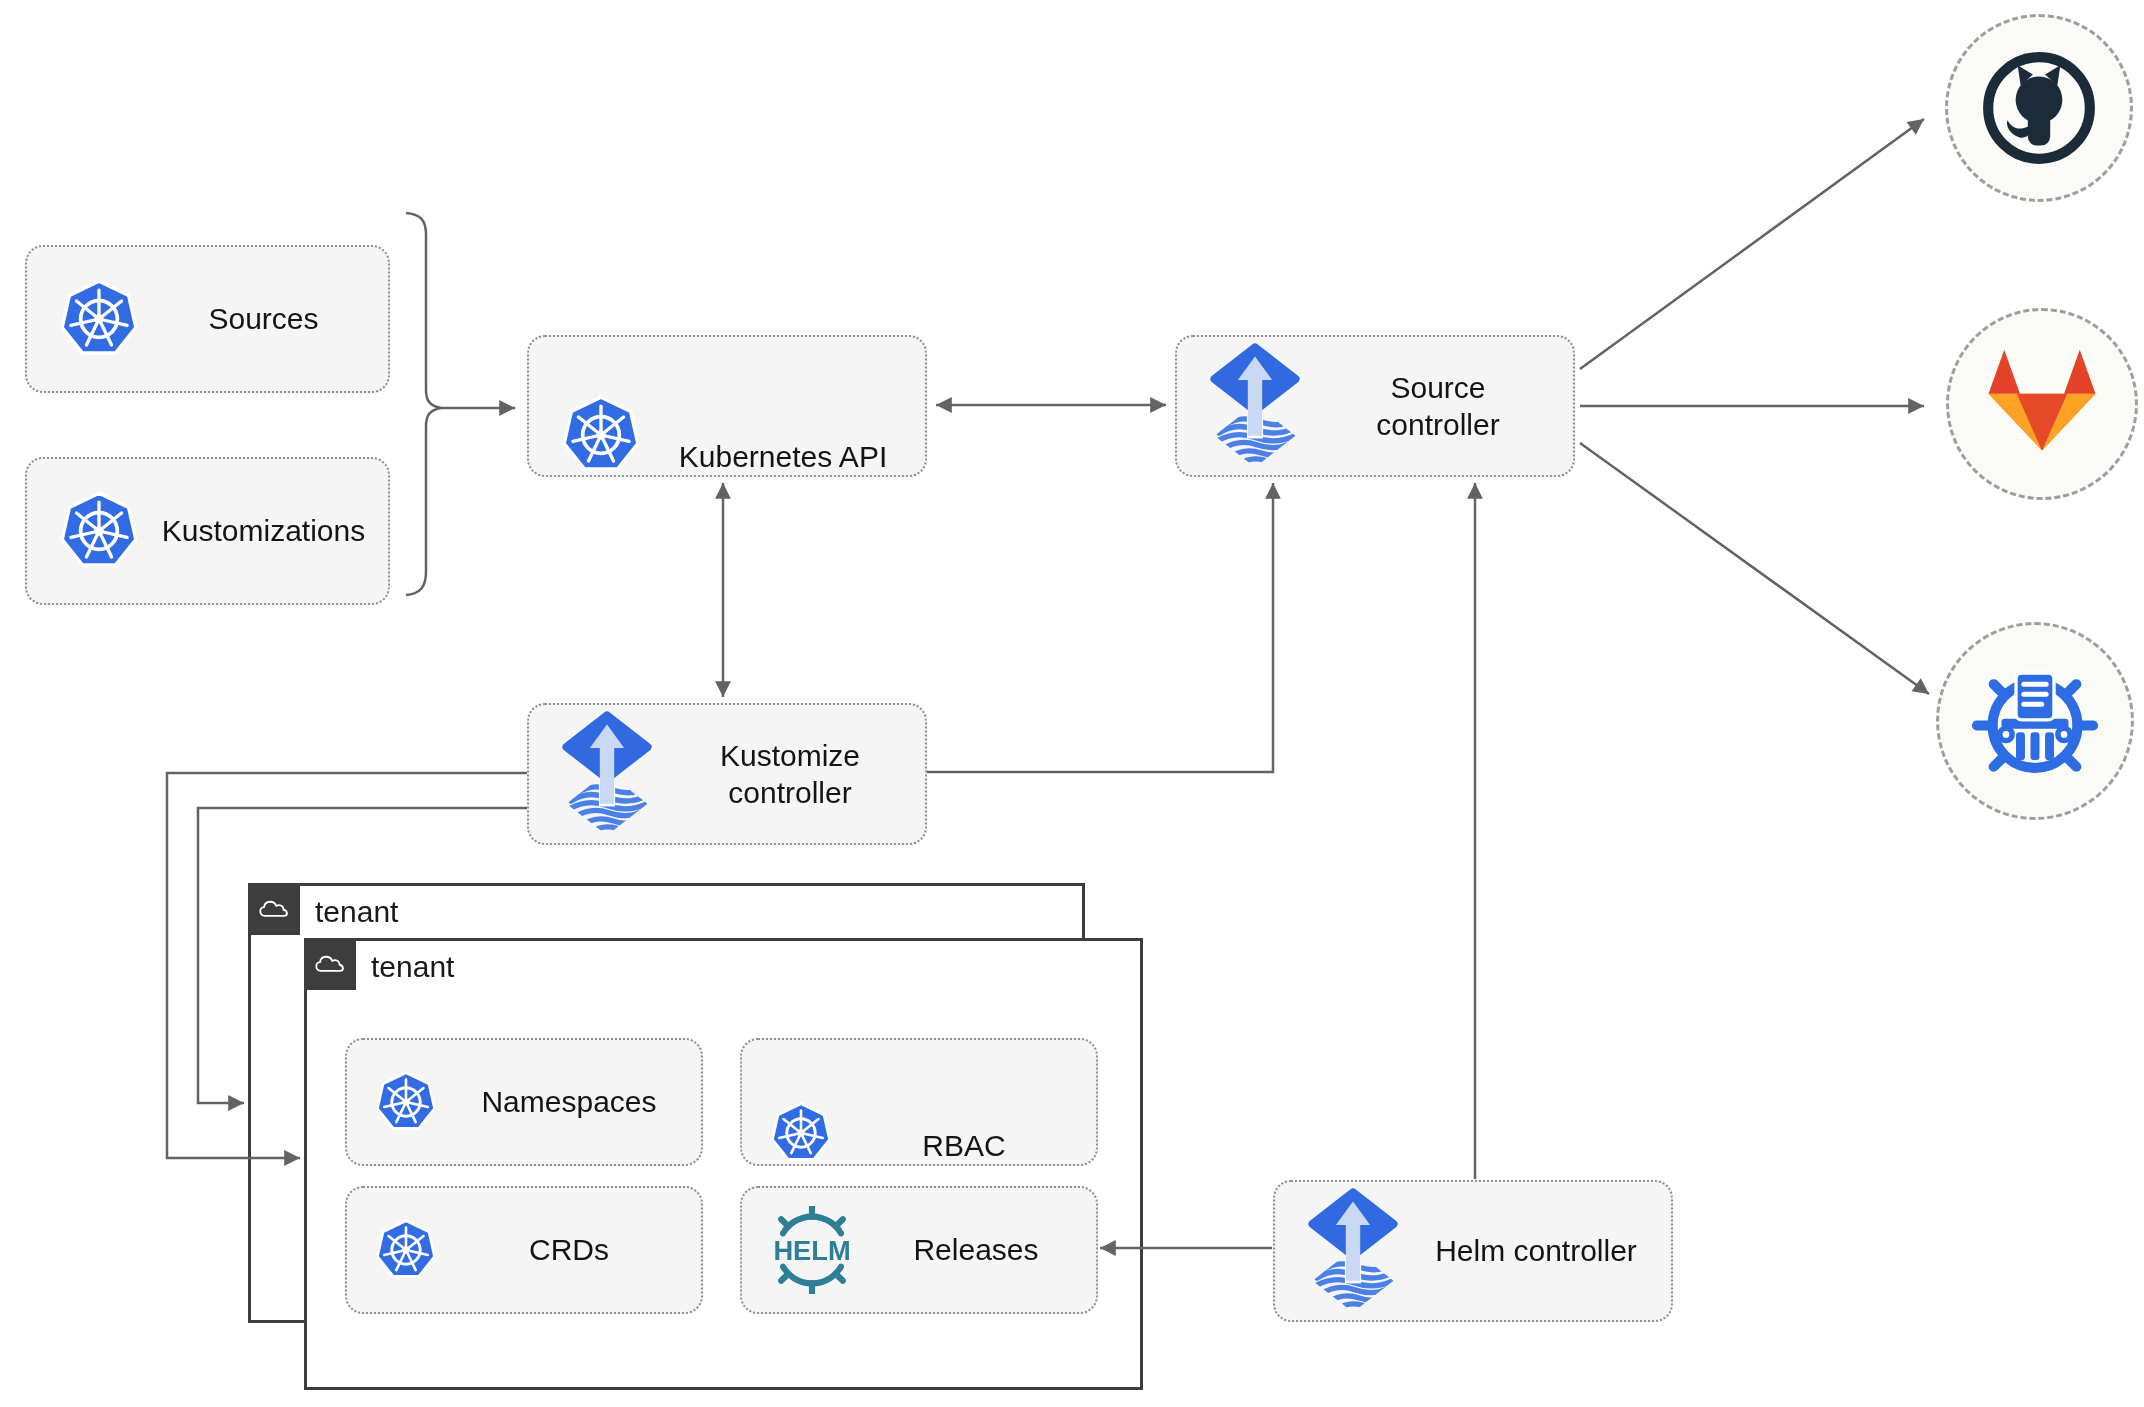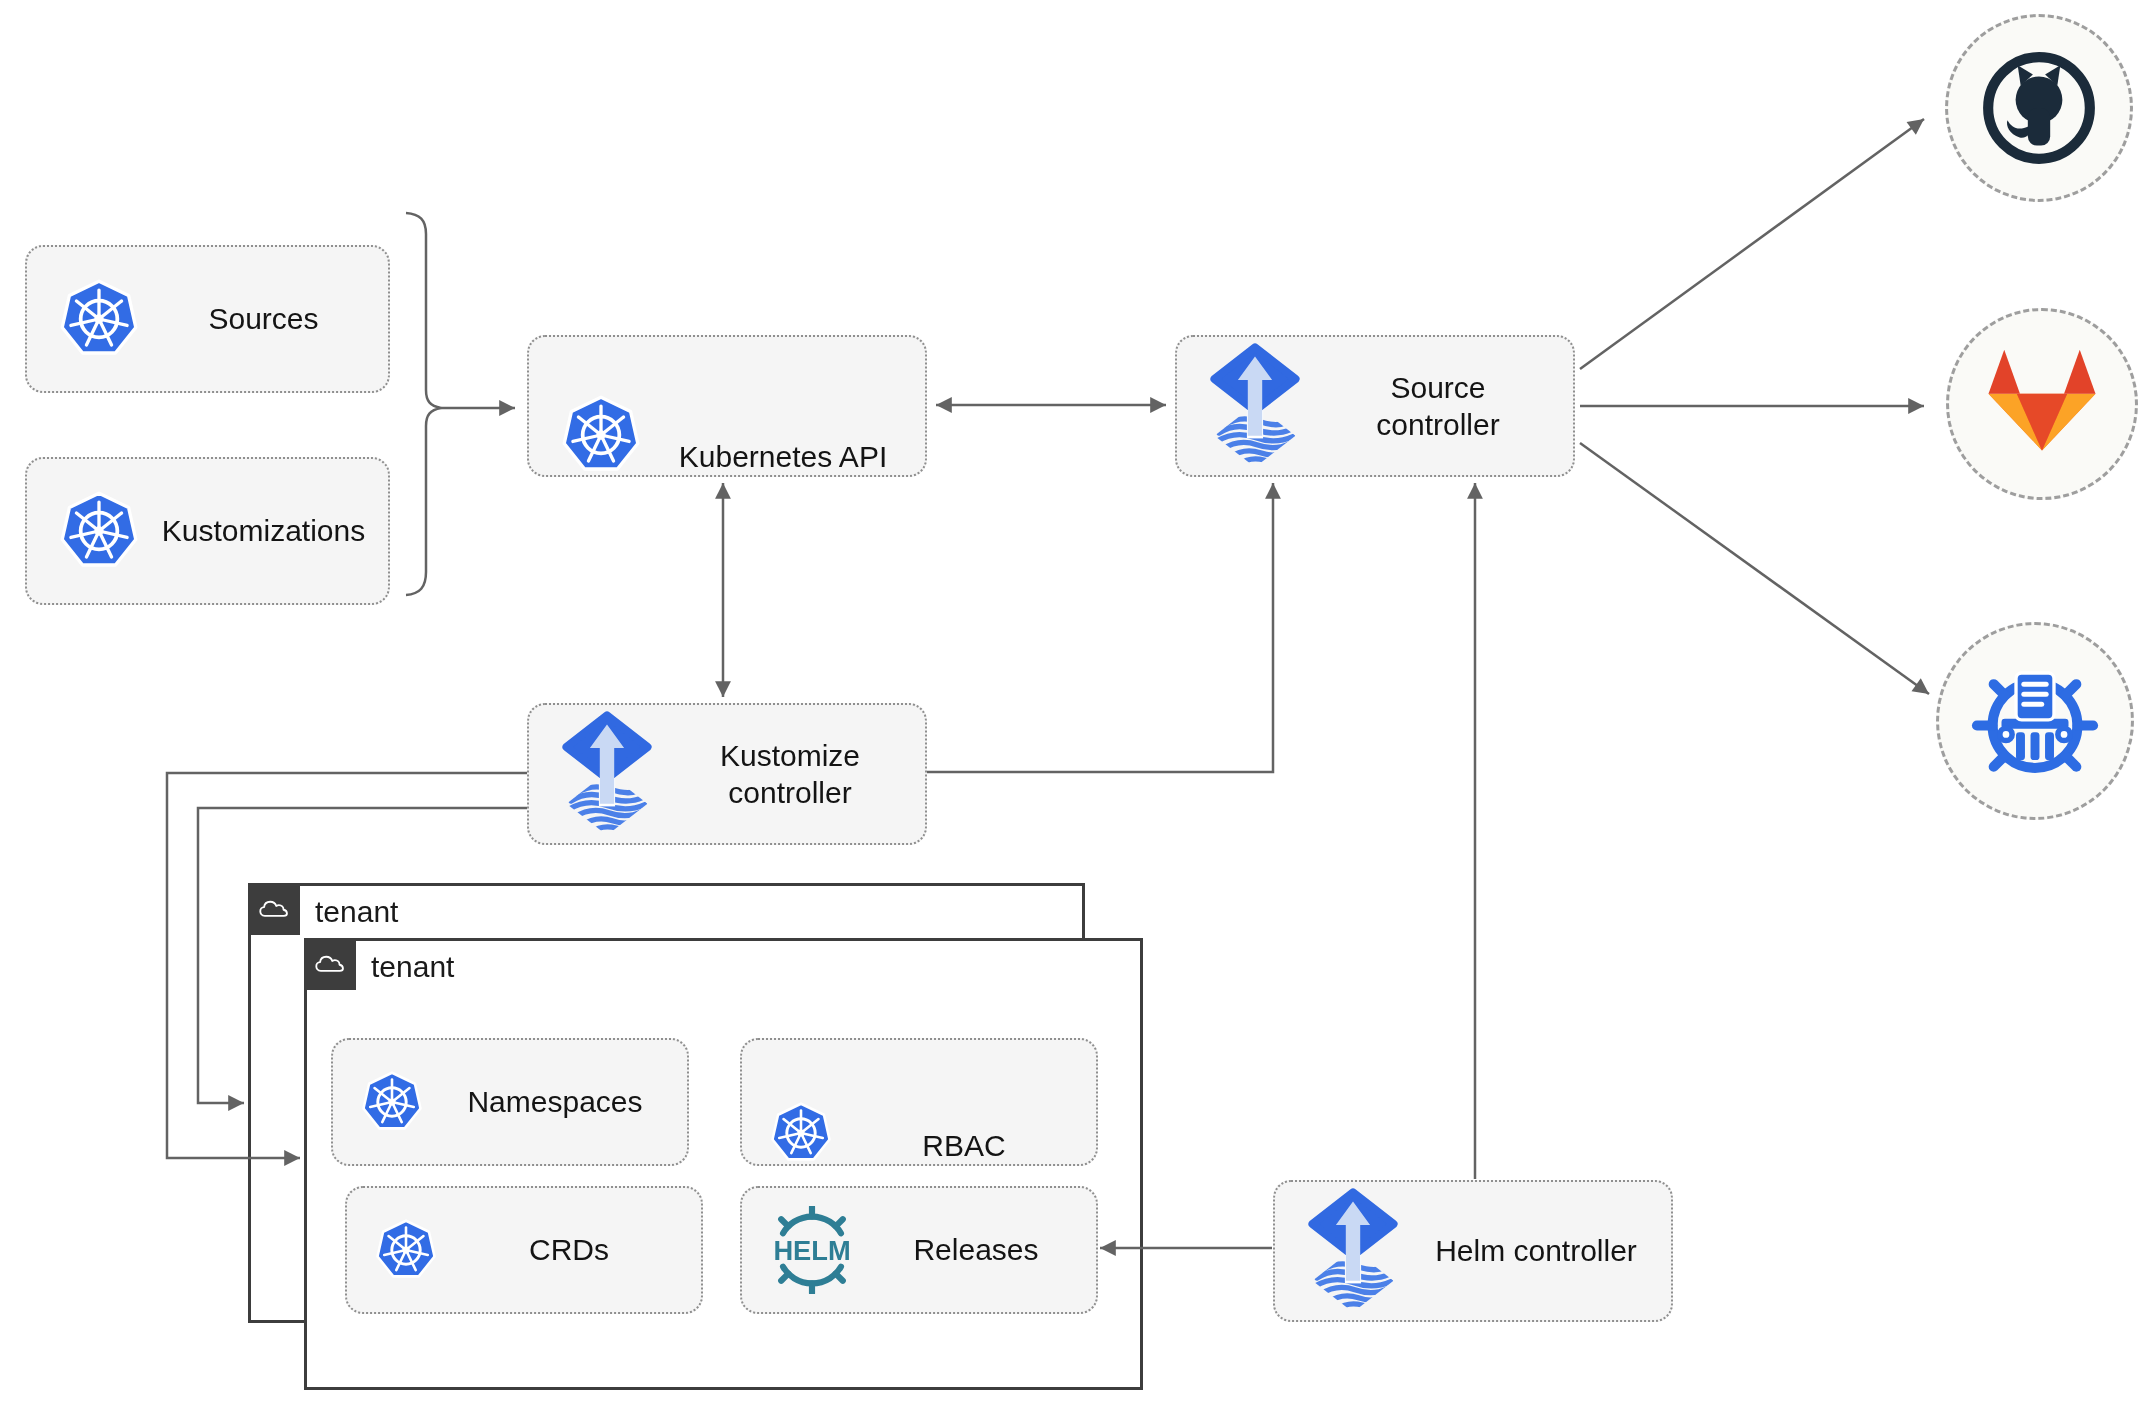--- a/index.html
+++ b/index.html
@@ -128,21 +128,21 @@
   </div>
 
   <div class="tenant" style="left:304px;top:938px;width:839px;height:452px;">
     <div class="tab">
       <svg viewBox="0 0 42 30">
           <use href="#sym-cloud"></use>
         </svg>
     </div>
     <div class="tenant-label">tenant</div>
 
-    <div class="node" style="left:24px;top:97px;width:358px;height:128px;align-items:center;">
+    <div class="node" style="left:38px;top:97px;width:358px;height:128px;align-items:center;">
       <svg class="icon-k8s small">
           <use href="#sym-k8s"></use>
         </svg>
       <div class="nlabel">Namespaces</div>
     </div>
 
     <div class="node" style="left:433px;top:97px;width:358px;height:128px;align-items:flex-end;">
       <svg class="icon-k8s small">
           <use href="#sym-k8s"></use>
         </svg>

